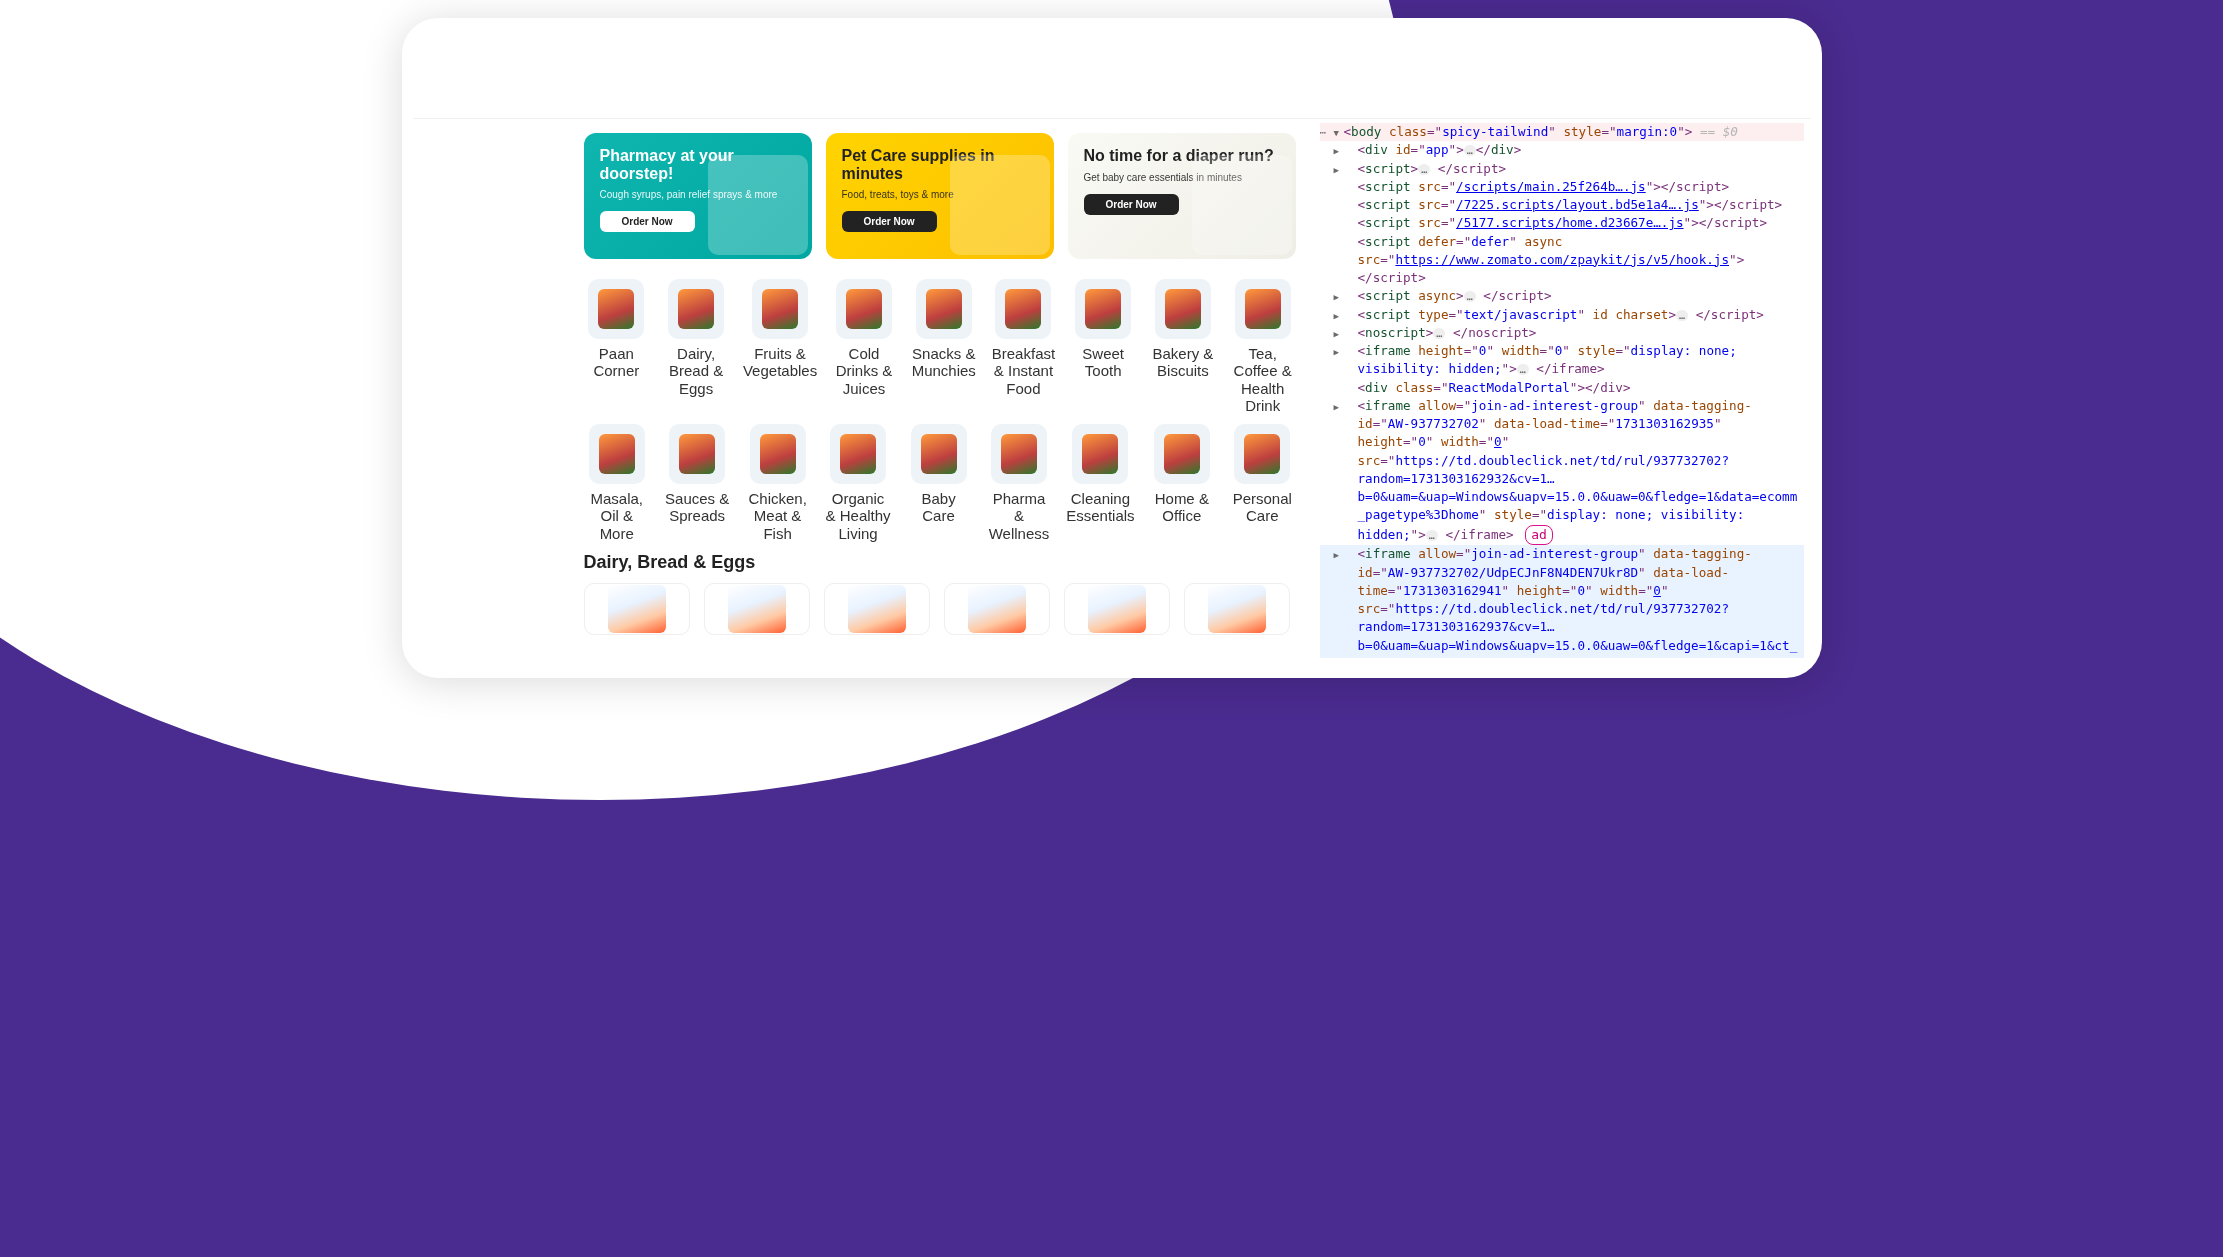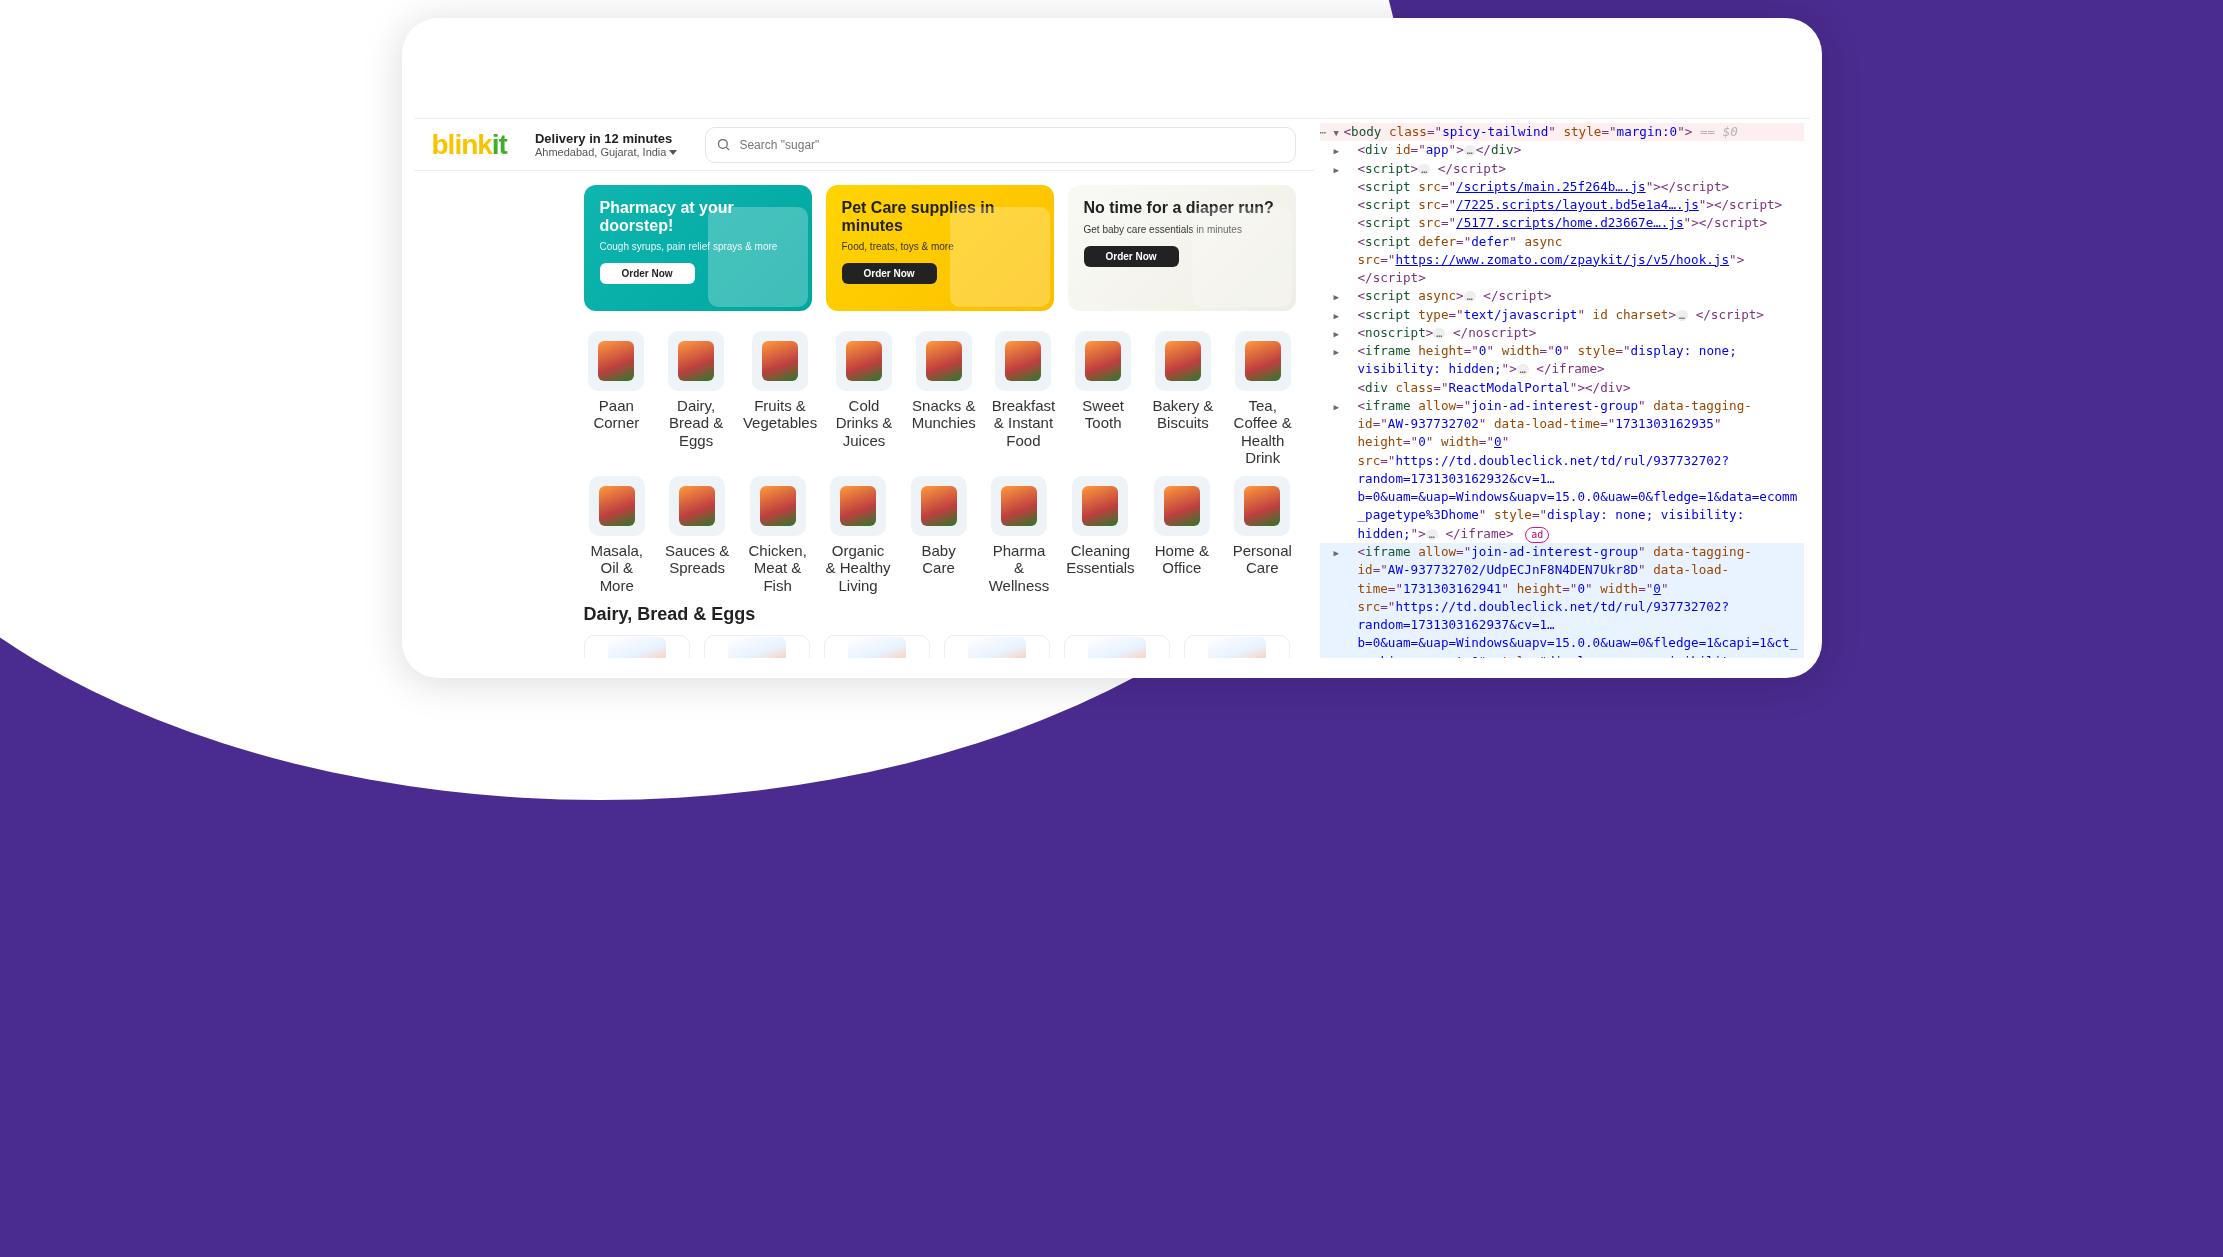--- a/index.html
+++ b/index.html
@@ -155,53 +155,34 @@
 .devtools .caret.open::before { content: "▼"; font-size: 9px; }
 .devtools .caret.closed::before { content: "▶"; font-size: 9px; }
 .devtools .dots-badge { position: absolute; left: 0; top: 2px; color: #6b6b6b; font-size: 11px; }
 .tag-name { color: #14532d; }
 .attr-name { color: #9a4600; }
 .attr-val { color: #00e; }
 .link-val { color: #00e; text-decoration: underline; }
 .punct { color: #7a317a; }
 .comment-gray { color: #b5b5b5; font-style: italic; }
 .ellip { background: #eee; border-radius: 7px; padding: 0 3px; color: #555; font-size: 10px; }
-.ad-pill { display: inline-block; border: 1px solid #d18; color: #c07; border-radius: 8px; font-size: 10px; padding: 0 5px; margin-left: 4px; }
+.ad-pill { display: inline-block; border: 1px solid #d18; color: #c07; border-radius: 8px; font-size: 13px; padding: 0 5px; margin-left: 4px; }
 .hl-row { background: #e9f2ff; }
 .hl-open { background: #fdeef0; }
 .chev-down { width: 0; height: 0; border-left: 4px solid transparent; border-right: 4px solid transparent; border-top: 5px solid #555; display: inline-block;}
 </style>
 </head>
 <body>
 
 <div class="page-bg">
   <div class="card-frame">
     <div class="app-shot">
 
       <div class="left-pane">
 
-        <div class="header-bar">
-          <div class="logo-txt">
-            <span class="logo-a">blink</span><span class="logo-b">it</span>
-          </div>
-          <div class="deliv-block">
-            <div class="line1">Delivery in 12 minutes</div>
-            <div class="line2">
-              <span>Ahmedabad, Gujarat, India</span>
-              <span class="chev-down"></span>
-            </div>
-          </div>
-          <label class="searchbox">
-            <svg class="search-ico" viewBox="0 0 24 24" fill="none" stroke="#666" stroke-width="2">
-                <circle cx="11" cy="11" r="7"></circle>
-                <line x1="21" y1="21" x2="16.65" y2="16.65"></line>
-              </svg>
-            <input type="text" placeholder="Search &quot;sugar&quot;" style="">
-          </label>
-        </div>
 
         <div class="content-area">
           <div class="banner-row">
             <div class="banner banner-teal">
               <h3>Pharmacy at your doorstep!</h3>
               <p>Cough syrups, pain relief sprays &amp; more</p>
               <span class="btn">Order Now</span>
               <div class="banner-art"></div>
             </div>
             <div class="banner banner-yellow">

